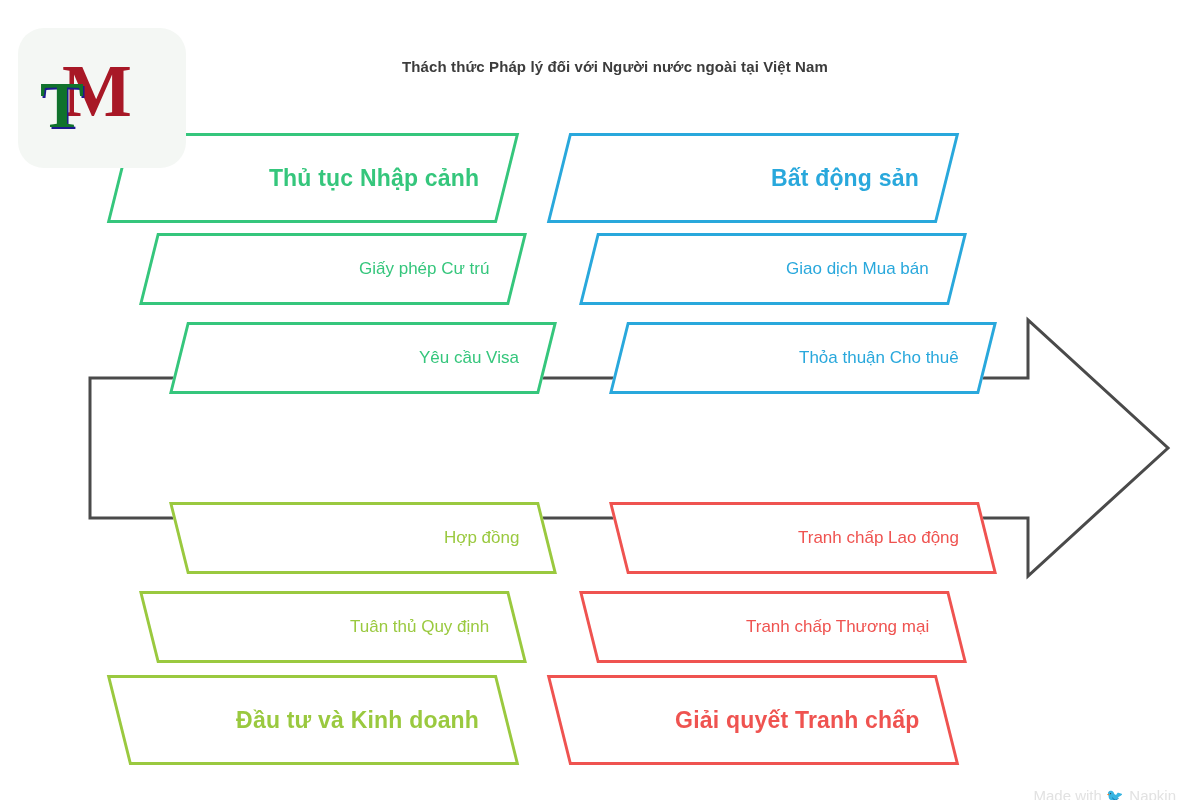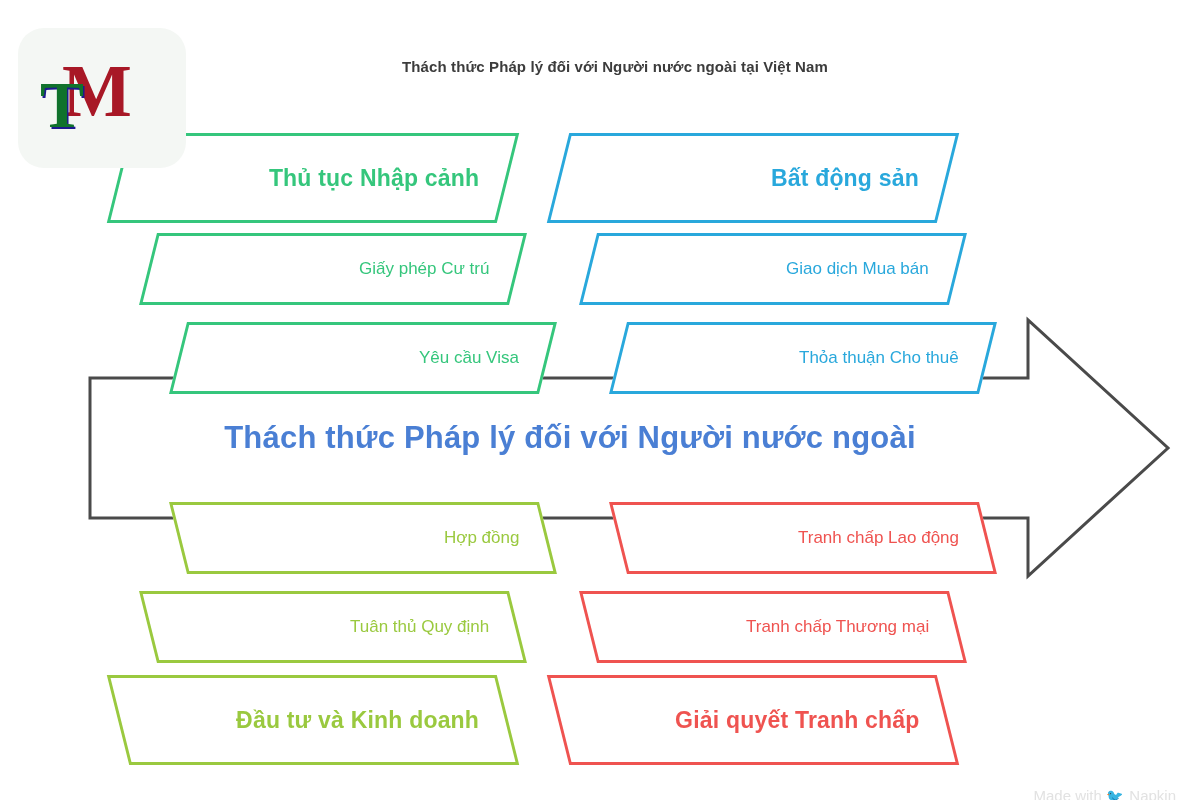--- a/index.html
+++ b/index.html
@@ -191,21 +191,20 @@
   <div class="pgram lean-left theme-red" style="left:618px; top:502px; width:370px; height:72px;">
     <span class="label">Tranh chấp Lao động</span>
   </div>
   <div class="pgram lean-left theme-red" style="left:588px; top:591px; width:370px; height:72px;">
     <span class="label">Tranh chấp Thương mại</span>
   </div>
   <div class="pgram lean-left theme-red headline" style="left:558px; top:675px; width:390px; height:90px;">
     <span class="label">Giải quyết Tranh chấp</span>
   </div>
 
-  <div id="center-headline">Thách thức Pháp lý đối với Người nước ngoài</div>
 
   <div id="watermark">
     <span>Made with</span>
     <span class="bird">🐦</span>
     <span>Napkin</span>
   </div>
 
 </div>
 
 </body></html>

